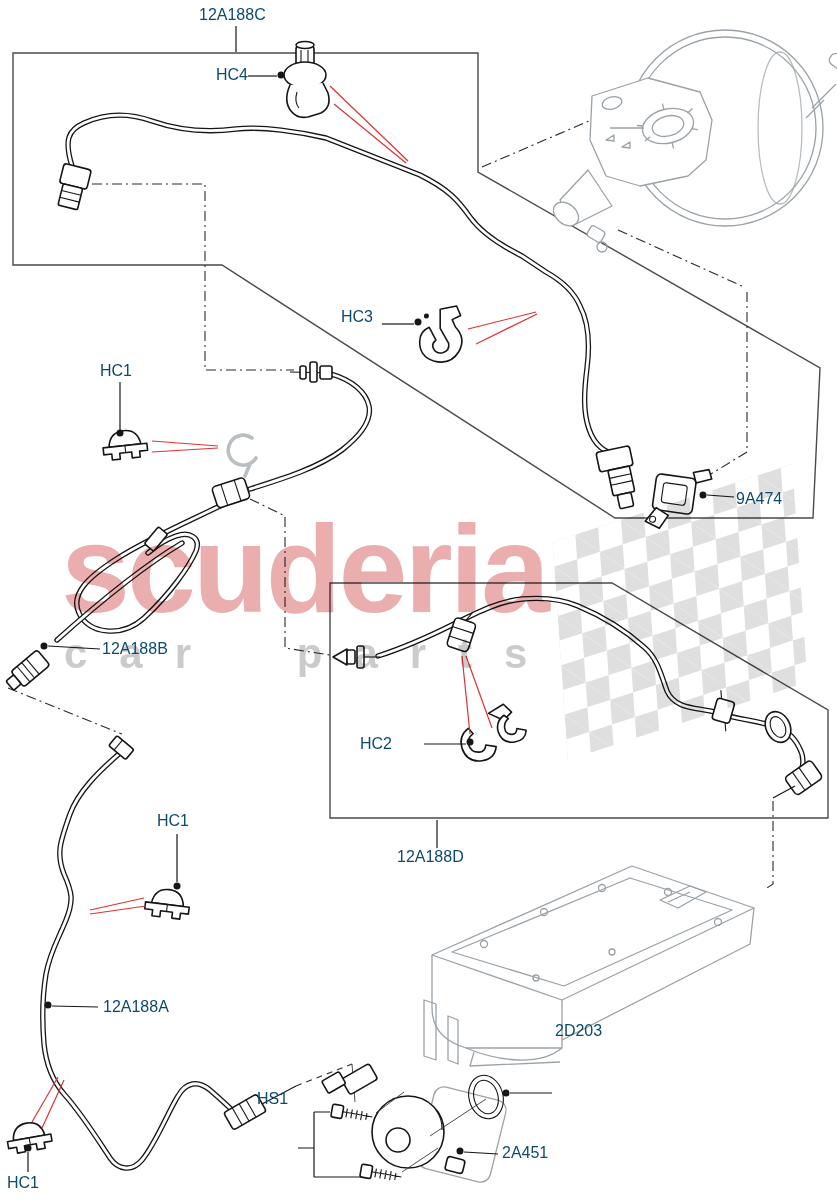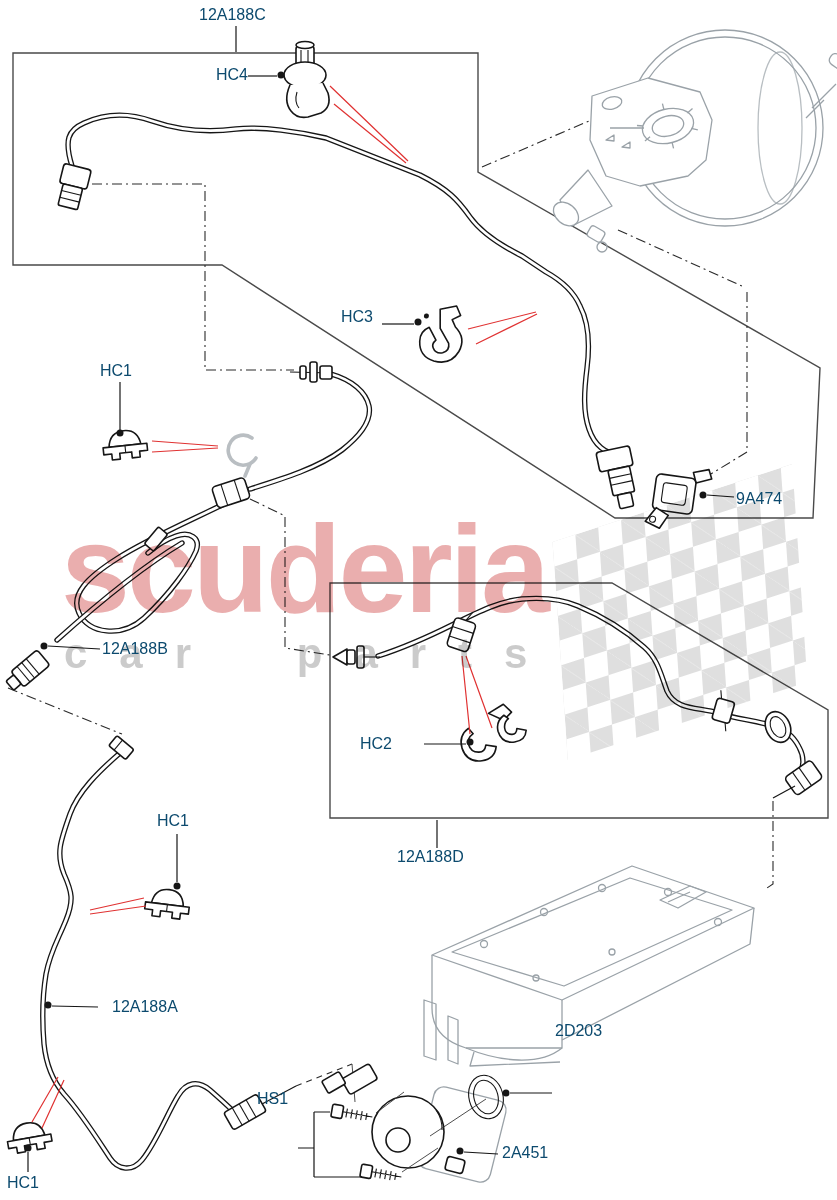--- a/index.html
+++ b/index.html
@@ -316,18 +316,18 @@
 
   <div class="lbl" style="left:199px;top:6px">12A188C</div>
   <div class="lbl" style="left:216px;top:66px">HC4</div>
   <div class="lbl" style="left:341px;top:308px">HC3</div>
   <div class="lbl" style="left:100px;top:362px">HC1</div>
   <div class="lbl" style="left:736px;top:490px">9A474</div>
   <div class="lbl" style="left:102px;top:640px">12A188B</div>
   <div class="lbl" style="left:360px;top:735px">HC2</div>
   <div class="lbl" style="left:397px;top:848px">12A188D</div>
   <div class="lbl" style="left:157px;top:812px">HC1</div>
-  <div class="lbl" style="left:112px;top:998px">12A188A</div>
+  <div class="lbl" style="left:103px;top:998px">12A188A</div>
   <div class="lbl" style="left:257px;top:1090px">HS1</div>
   <div class="lbl" style="left:555px;top:1022px">2D203</div>
   <div class="lbl" style="left:502px;top:1144px">2A451</div>
   <div class="lbl" style="left:7px;top:1174px">HC1</div>
 </div>
 
 </body></html>

